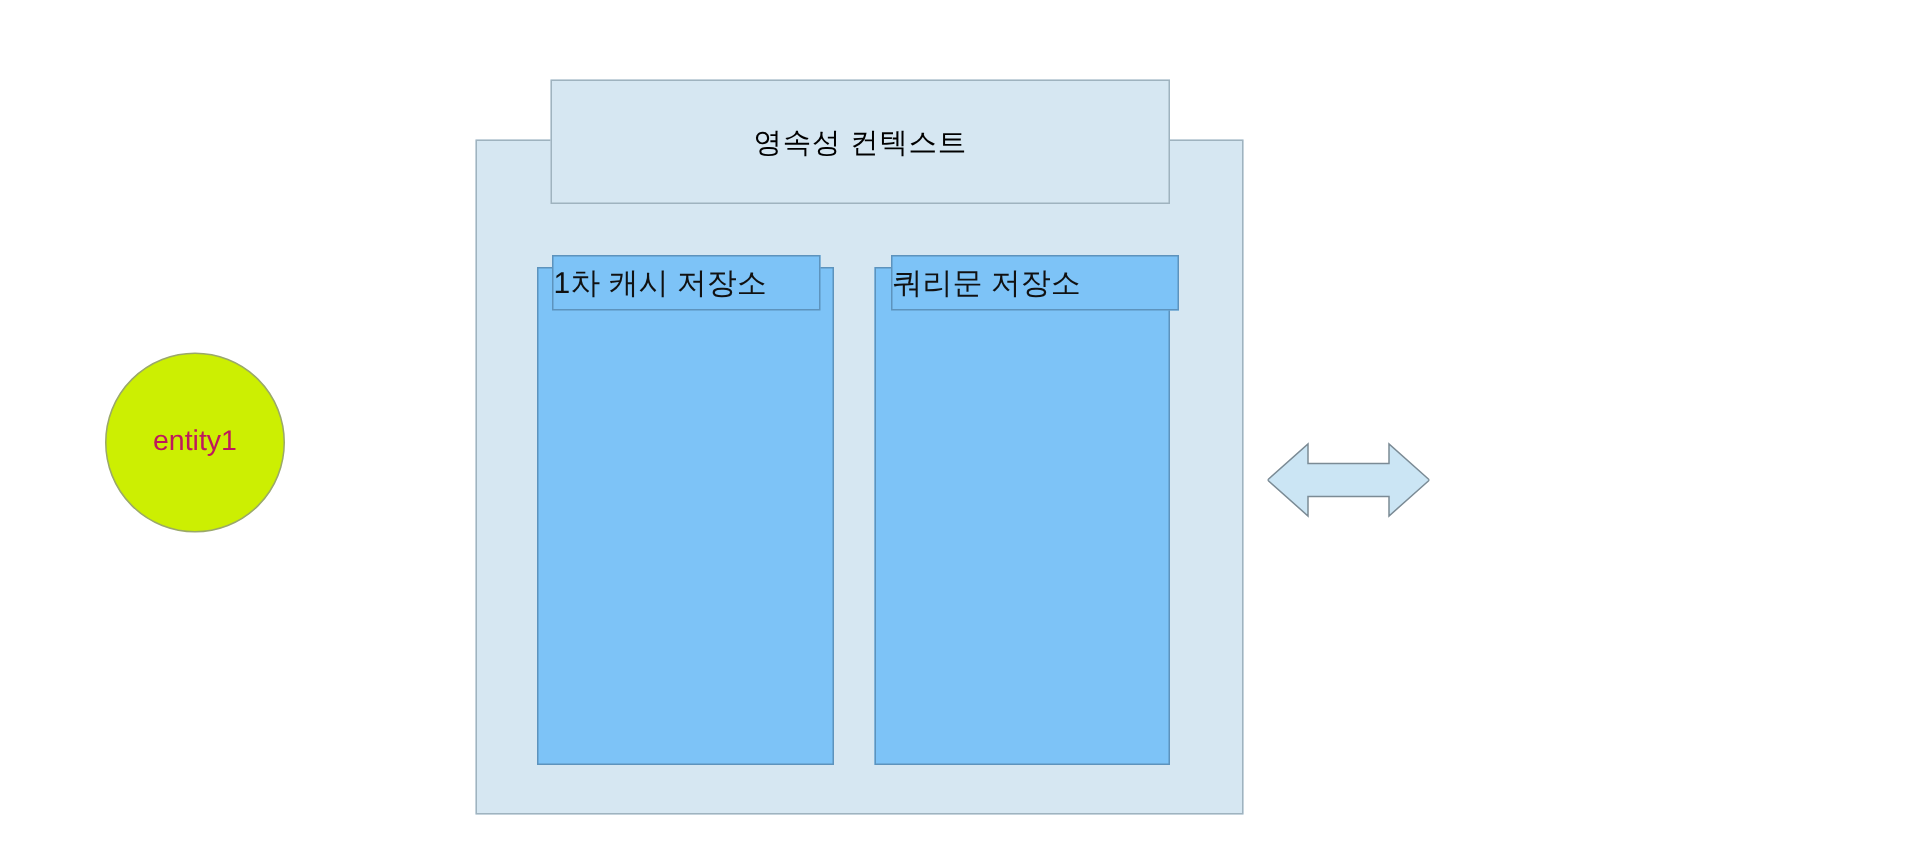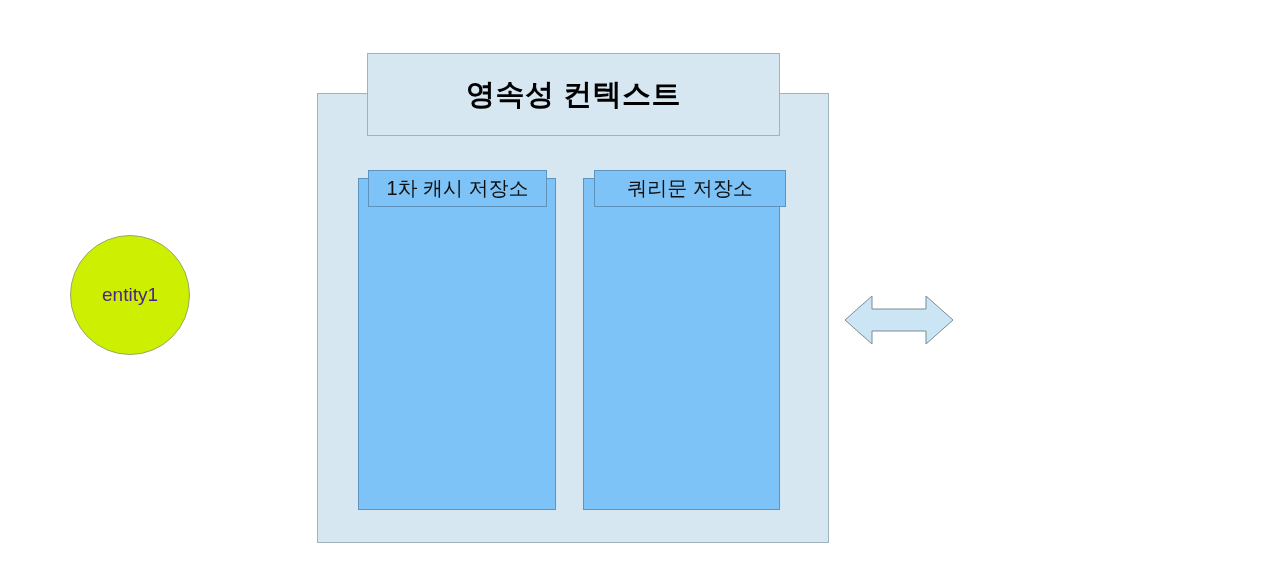--- a/index.html
+++ b/index.html
@@ -28,21 +28,21 @@
     border-radius: 50%;
     background: #ccef02;
     border: 1px solid #9aa86a;
     box-sizing: border-box;
     display: flex;
     align-items: center;
     justify-content: center;
   }
   .entity-circle .label {
     font-size: 19px;
-    color: #4c1d95;
+    color: #be185d;
     letter-spacing: 0px;
   }
 
   
   .pc-container {
     position: absolute;
     left: 317px;
     top: 93px;
     width: 512px;
     height: 450px;
@@ -59,22 +59,22 @@
     width: 413px;
     height: 83px;
     background: #d6e7f2;
     border: 1px solid #9fb3bf;
     box-sizing: border-box;
     display: flex;
     align-items: center;
     justify-content: center;
   }
   .pc-title .title-text {
-    font-size: 29px;
-    font-weight: bold;
+    font-size: 19px;
+    font-weight: normal;
     color: #000000;
     letter-spacing: 0.5px;
   }
 
   
   .store-box {
     position: absolute;
     background: #7dc3f7;
     border: 1px solid #5d93bd;
     box-sizing: border-box;
@@ -93,21 +93,21 @@
   }
 
   
   .store-label {
     position: absolute;
     background: #7dc3f7;
     border: 1px solid #5d93bd;
     box-sizing: border-box;
     display: flex;
     align-items: center;
-    justify-content: center;
+    justify-content: flex-start;
     height: 37px;
   }
   .store-label.cache-label {
     left: 368px;
     top: 170px;
     width: 179px;
   }
   .store-label.query-label {
     left: 594px;
     top: 170px;

